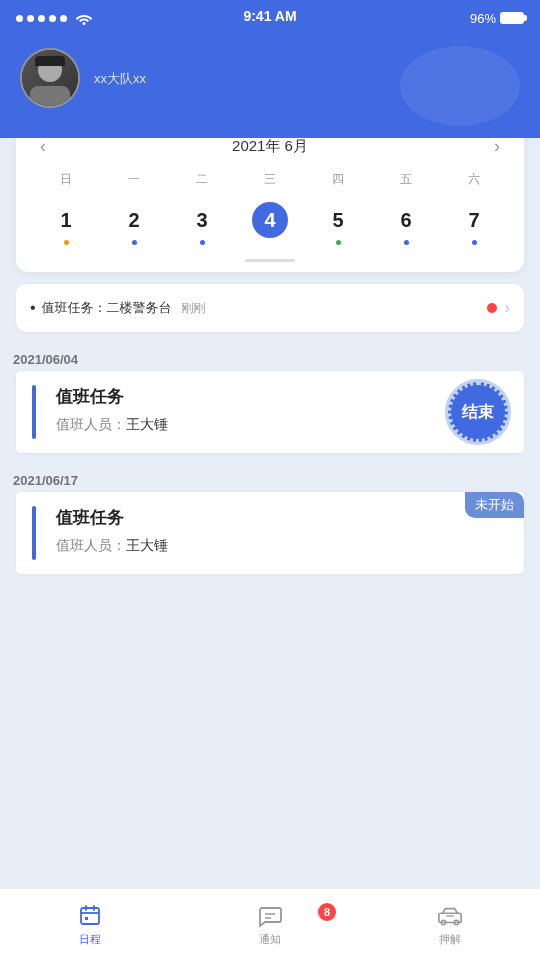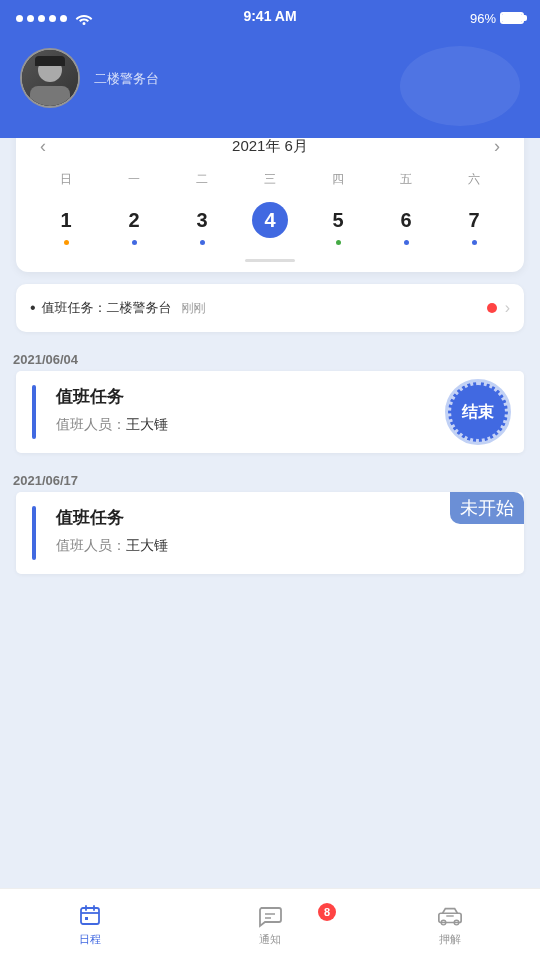--- a/index.html
+++ b/index.html
@@ -340,21 +340,21 @@
       align-items: center;
       justify-content: center;
       cursor: pointer;
     }
     .task-badge-unstarted {
       position: absolute;
       top: 0;
       right: 0;
       background: #6b8fd6;
       color: white;
-      font-size: 18px;
+      font-size: 13px;
       padding: 4px 10px;
       border-radius: 0 10px 0 10px;
     }
 
     
     .tab-bar {
       position: absolute;
       bottom: 0;
       left: 0;
       width: 540px;
@@ -428,21 +428,21 @@
   </div>
 </div>
 
 <div class="header">
   <div class="avatar">
     <div class="avatar-img">
       <div class="hat"></div>
     </div>
   </div>
   <div class="user-info">
-    <div class="user-dept">二楼警务台</div>
+    <div class="user-dept">xx大队xx</div>
   </div>
 </div>
 
 <div class="main-content">
 
   <div class="calendar-card">
     <div class="calendar-header">
       <button class="cal-nav">‹</button>
       <span class="cal-title">2021年 6月</span>
       <button class="cal-nav">›</button>

